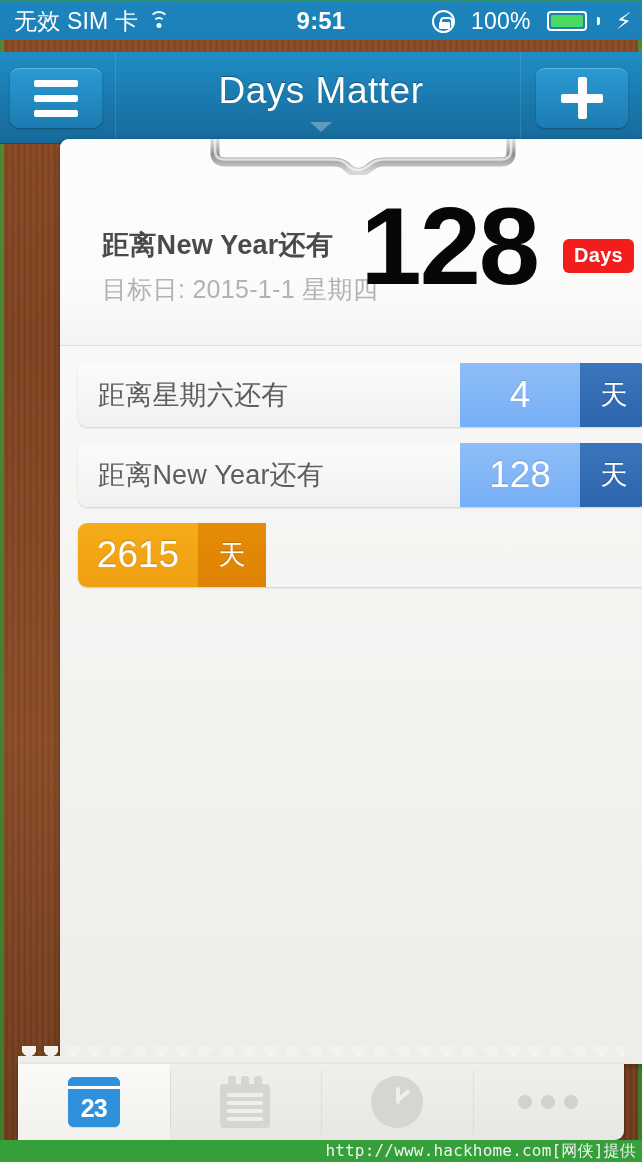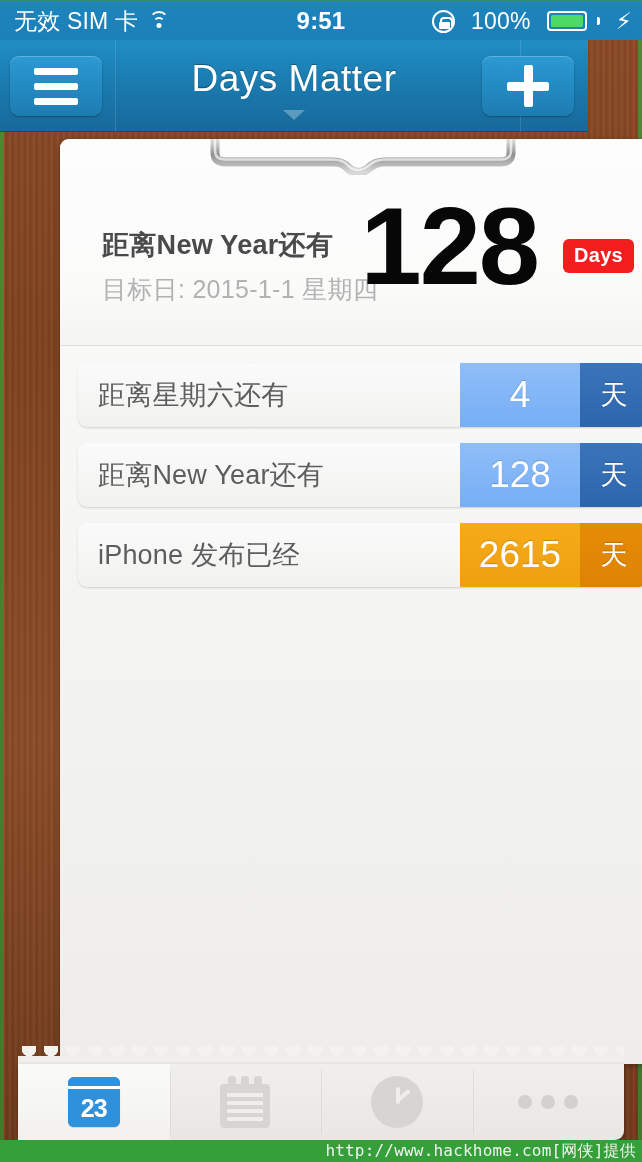--- a/index.html
+++ b/index.html
@@ -52,21 +52,21 @@
   .rot-lock { width:23px; height:23px; border:2px solid #fff; border-radius:50%; position:relative; }
   .rot-lock::before{ content:""; position:absolute; left:5.5px; top:5px; width:9px; height:7px; border:2px solid #fff; border-bottom:none; border-radius:4px 4px 0 0; }
   .rot-lock::after{ content:""; position:absolute; left:5px; top:10px; width:11px; height:7px; background:#fff; border-radius:1px; }
   .battery { width:40px; height:20px; border:2px solid #fff; border-radius:4px; padding:2px; }
   .battery span { display:block; width:100%; height:100%; background:#4cd964; border-radius:1.5px; }
   .batt-nub { width:3px; height:8px; background:#fff; border-radius:0 2px 2px 0; margin-left:-6px; }
   .bolt { font-size:23px; line-height:1; }
 
   
   .navbar {
-    position:absolute; left:0; top:40px; width:588px; height:92px;
+    position:absolute; left:0; top:52px; width:642px; height:92px;
     background:linear-gradient(180deg,#1f8ec5 0%,#1a78ac 55%,#17699a 100%);
     box-shadow:inset 0 -1px 0 rgba(0,0,0,0.25);
   }
   .nav-sep { position:absolute; top:0; width:1px; height:92px; background:rgba(255,255,255,0.12); }
   .nav-btn {
     position:absolute; top:16px; width:92px; height:60px;
     border-radius:9px;
     background:linear-gradient(180deg,#2b9ad3 0%,#1c7cb1 100%);
     box-shadow:inset 0 1px 0 rgba(255,255,255,0.25), 0 1px 2px rgba(0,0,0,0.3);
     display:flex; align-items:center; justify-content:center;
@@ -303,21 +303,20 @@
         <div class="row-unit">天</div>
       </div>
 
       <div class="row blue">
         <div class="row-label">距离New Year还有</div>
         <div class="row-value">128</div>
         <div class="row-unit">天</div>
       </div>
 
       <div class="row orange">
-        <div class="row-label">iPhone 发布已经</div>
         <div class="row-value">2615</div>
         <div class="row-unit">天</div>
       </div>
 
     </div>
   </div>
 
   <div class="perf-bg"></div>
   <div class="perf"></div>
 

